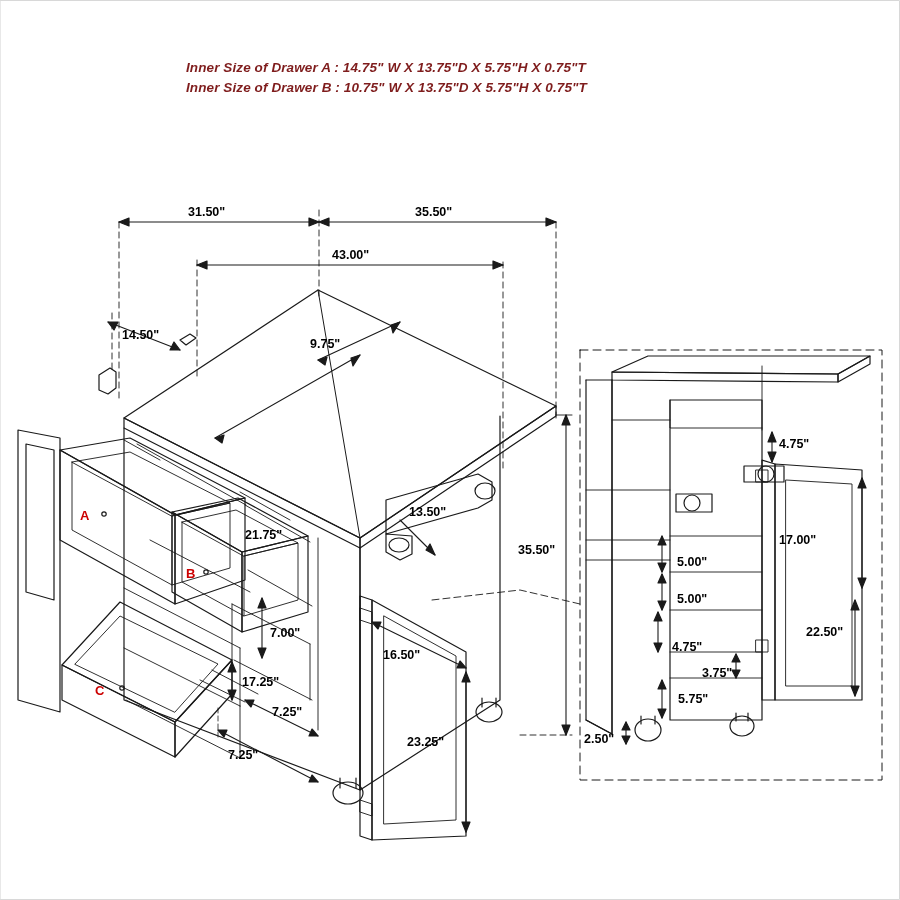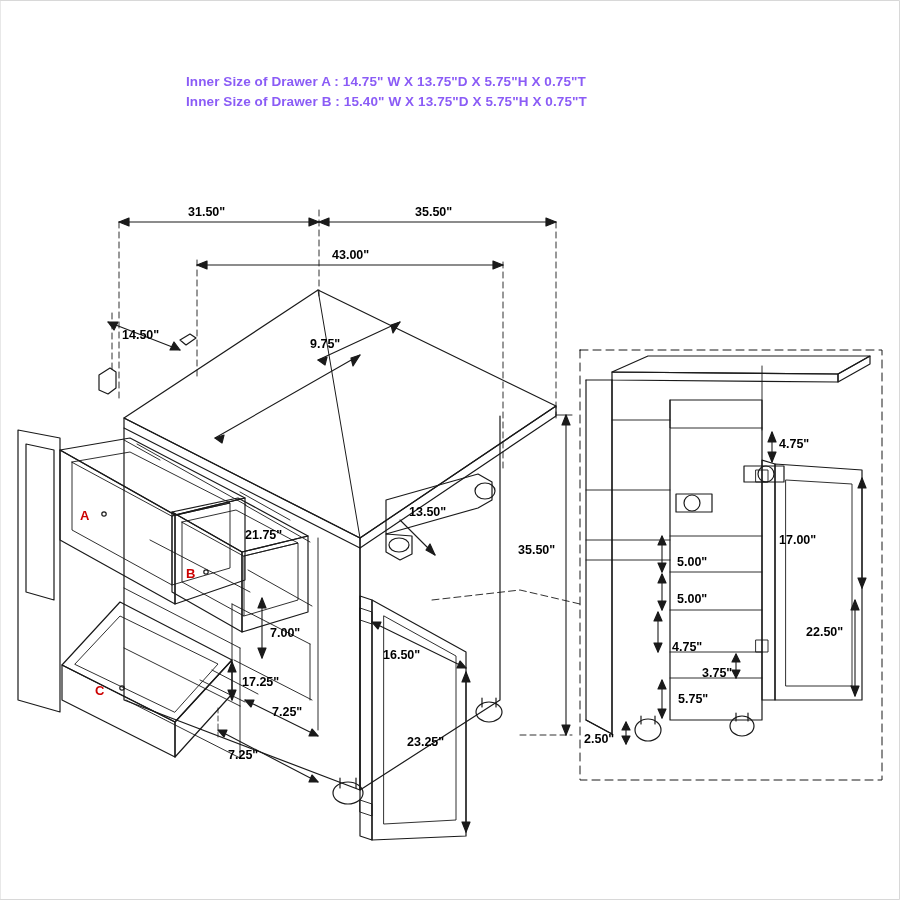--- a/index.html
+++ b/index.html
@@ -16,27 +16,28 @@
     overflow: hidden;
   }
   #stage svg {
     position: absolute;
     left: 0;
     top: 0;
   }
   .spec-block {
     position: absolute;
     left: 186px;
-    top: 72px;
+    top: 58px;
     font-size: 13.5px;
     font-weight: bold;
-    color: #8b5cf6;
+    color: #7f1d1d;
     line-height: 20px;
     letter-spacing: 0.1px;
     white-space: nowrap;
+    font-style: italic;
   }
   .dim {
     position: absolute;
     font-size: 12.5px;
     font-weight: bold;
     color: #000;
     white-space: nowrap;
   }
   .drawer-label {
     position: absolute;
@@ -279,21 +280,21 @@
 
       <line x1="626" y1="722" x2="626" y2="744" stroke-width="1.1"></line>
       <path d="M626 722 L622 730 L630 730 Z" fill="#1a1a1a"></path>
       <path d="M626 744 L622 736 L630 736 Z" fill="#1a1a1a"></path>
 
     </g>
   </svg>
 
   <div class="spec-block">
     <div>Inner Size of Drawer A : 14.75" W X 13.75"D X 5.75"H X 0.75"T</div>
-    <div>Inner Size of Drawer B : 15.40" W X 13.75"D X 5.75"H X 0.75"T</div>
+    <div>Inner Size of Drawer B : 10.75" W X 13.75"D X 5.75"H X 0.75"T</div>
   </div>
 
   <div class="dim" style="left:188px; top:205px;">31.50"</div>
   <div class="dim" style="left:415px; top:205px;">35.50"</div>
   <div class="dim" style="left:332px; top:248px;">43.00"</div>
   <div class="dim" style="left:122px; top:328px;">14.50"</div>
   <div class="dim" style="left:310px; top:337px;">9.75"</div>
   <div class="dim" style="left:245px; top:528px;">21.75"</div>
   <div class="dim" style="left:409px; top:505px;">13.50"</div>
   <div class="dim" style="left:518px; top:543px;">35.50"</div>

